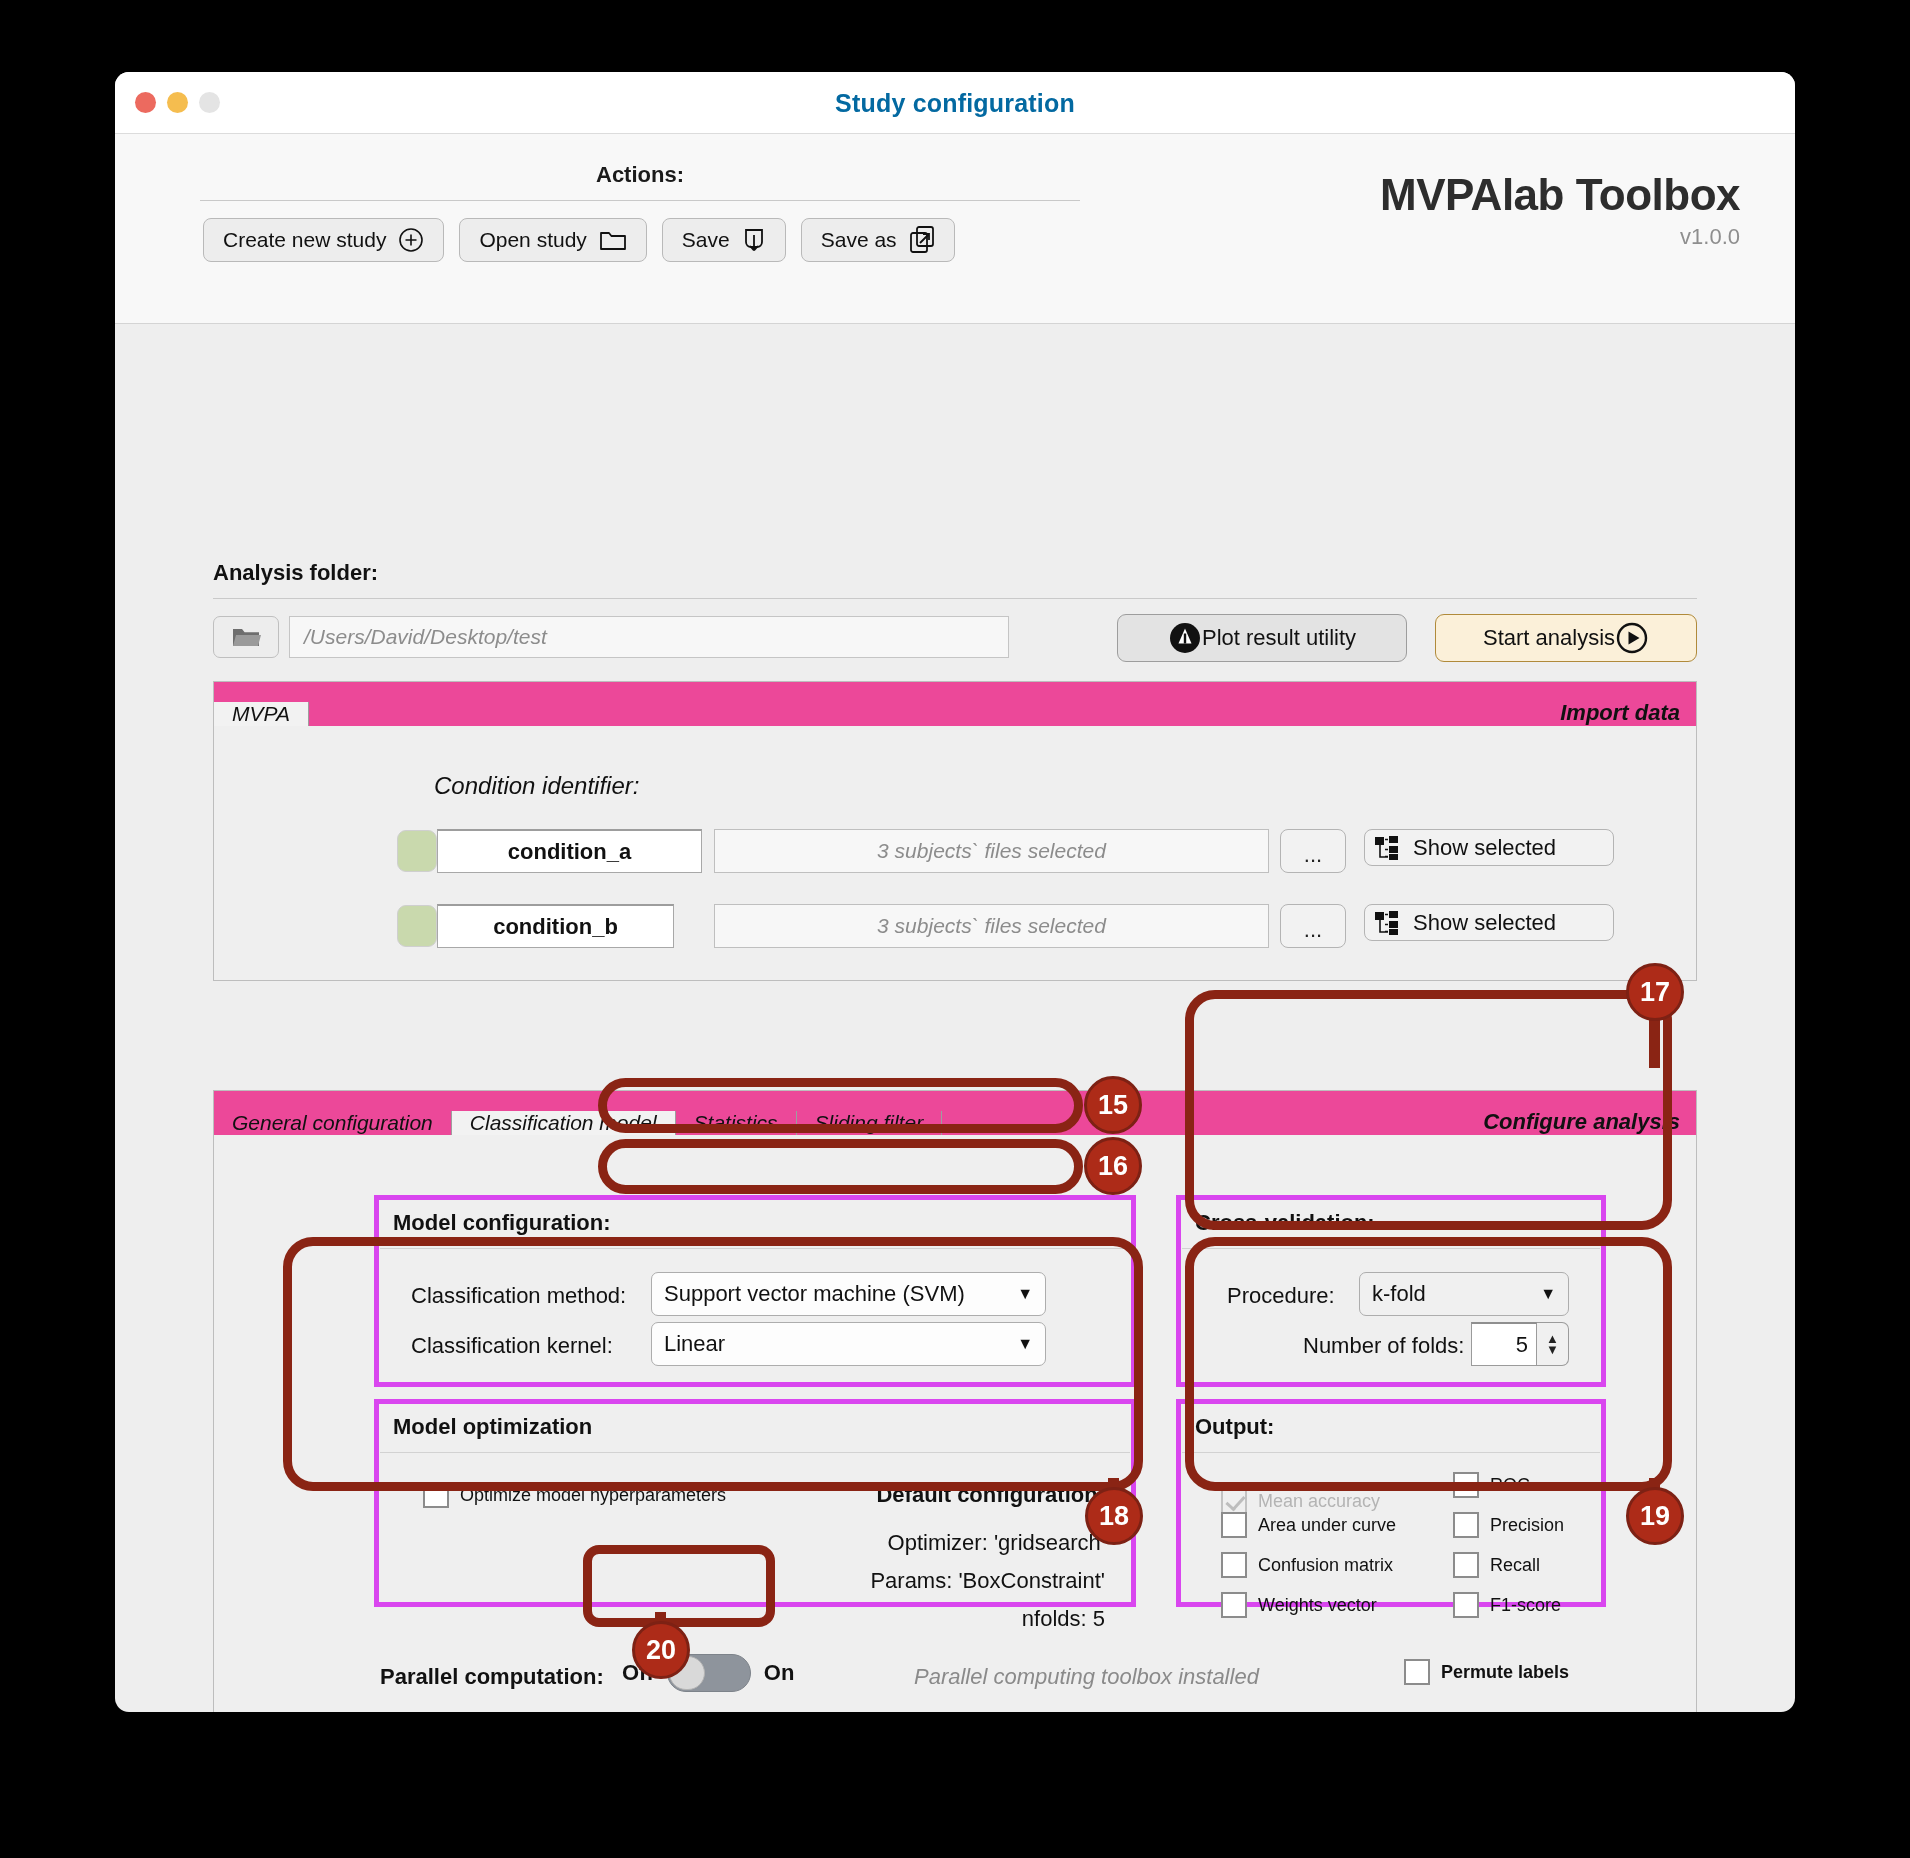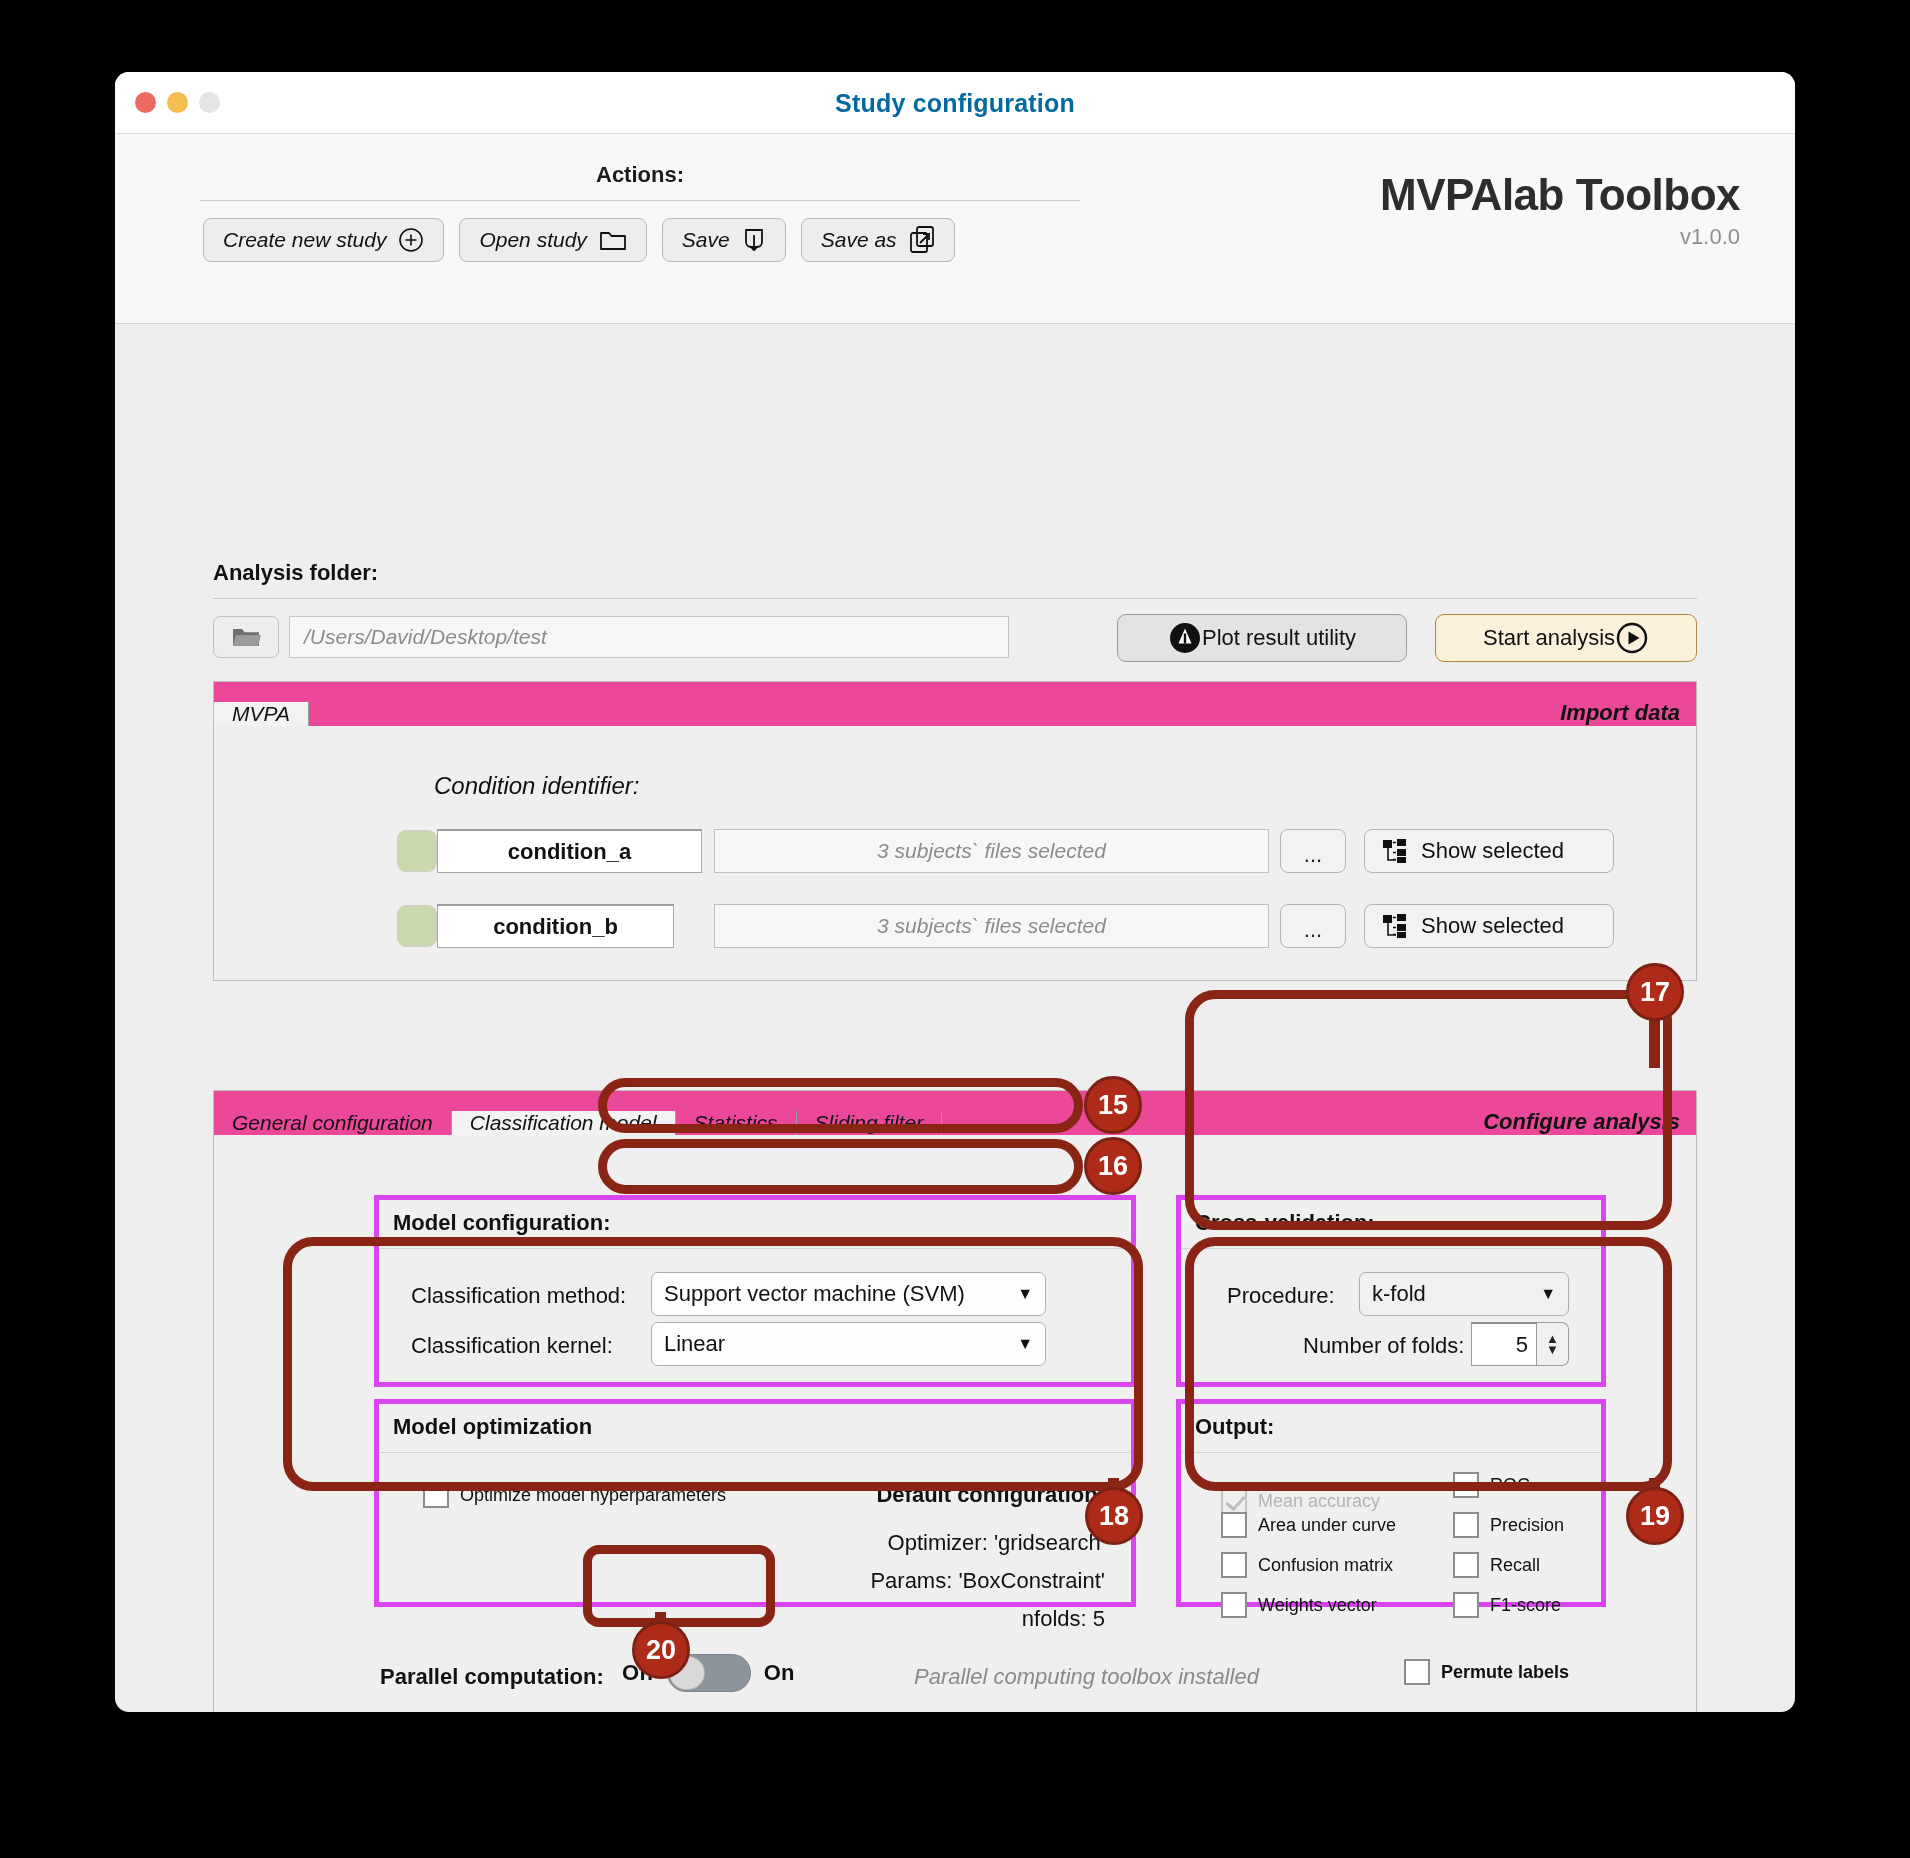--- a/index.html
+++ b/index.html
@@ -69,21 +69,20 @@
   }
   .btn {
     display: inline-flex; align-items: center; gap: 12px;
     height: 44px; padding: 0 19px;
     background: #ededed;
     border: 1px solid #b9b9b9;
     border-radius: 8px;
     font-size: 21px; color: #111;
     white-space: nowrap;
     cursor: pointer;
-    font-style: italic;
   }
   .brand {
     position: absolute; right: 55px; top: 36px;
     text-align: right;
   }
   .brand-name { font-size: 44px; font-weight: bold; color: #2d2d2d; letter-spacing: -0.5px;}
   .brand-ver { font-size: 22px; color: #8e8e8e; margin-top: 4px; }
 
   
   .body { position: relative; padding: 0; }
@@ -169,21 +168,21 @@
     font-size: 21px; font-style: italic; color: #8c8c8c;
   }
   .dots-btn {
     position: absolute; width: 66px; height: 44px;
     background: #f2f2f2; border: 1px solid #b4b4b4; border-radius: 8px;
     display: flex; align-items: flex-end; justify-content: center;
     font-size: 22px; color: #222; padding-bottom: 4px;
     cursor: pointer;
   }
   .show-btn {
-    position: absolute; height: 44px; padding: 0 16px;
+    position: absolute; height: 37px; padding: 0 8px;
     background: #f2f2f2; border: 1px solid #b4b4b4; border-radius: 8px;
     display: flex; align-items: center; gap: 12px;
     font-size: 22px; color: #111;
     cursor: pointer;
   }
 
   
   .group {
     position: absolute;
     background: #efefef;

